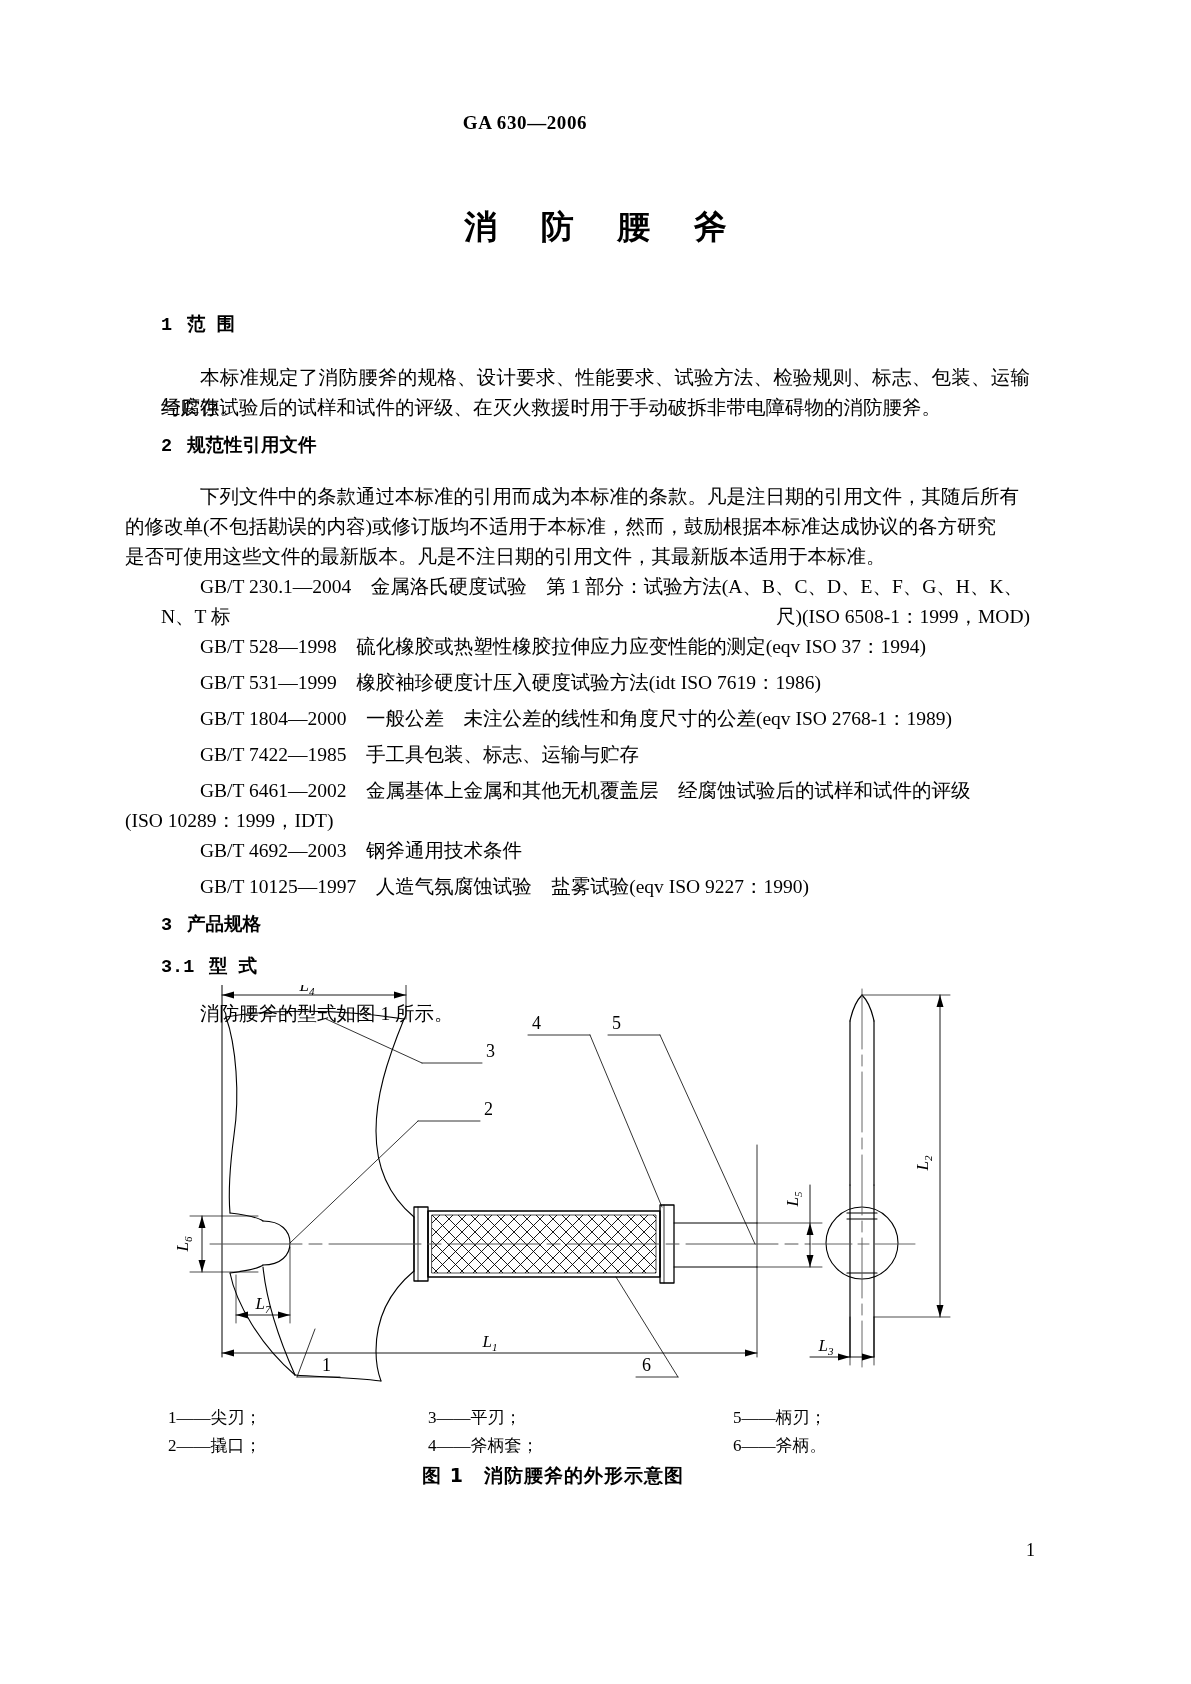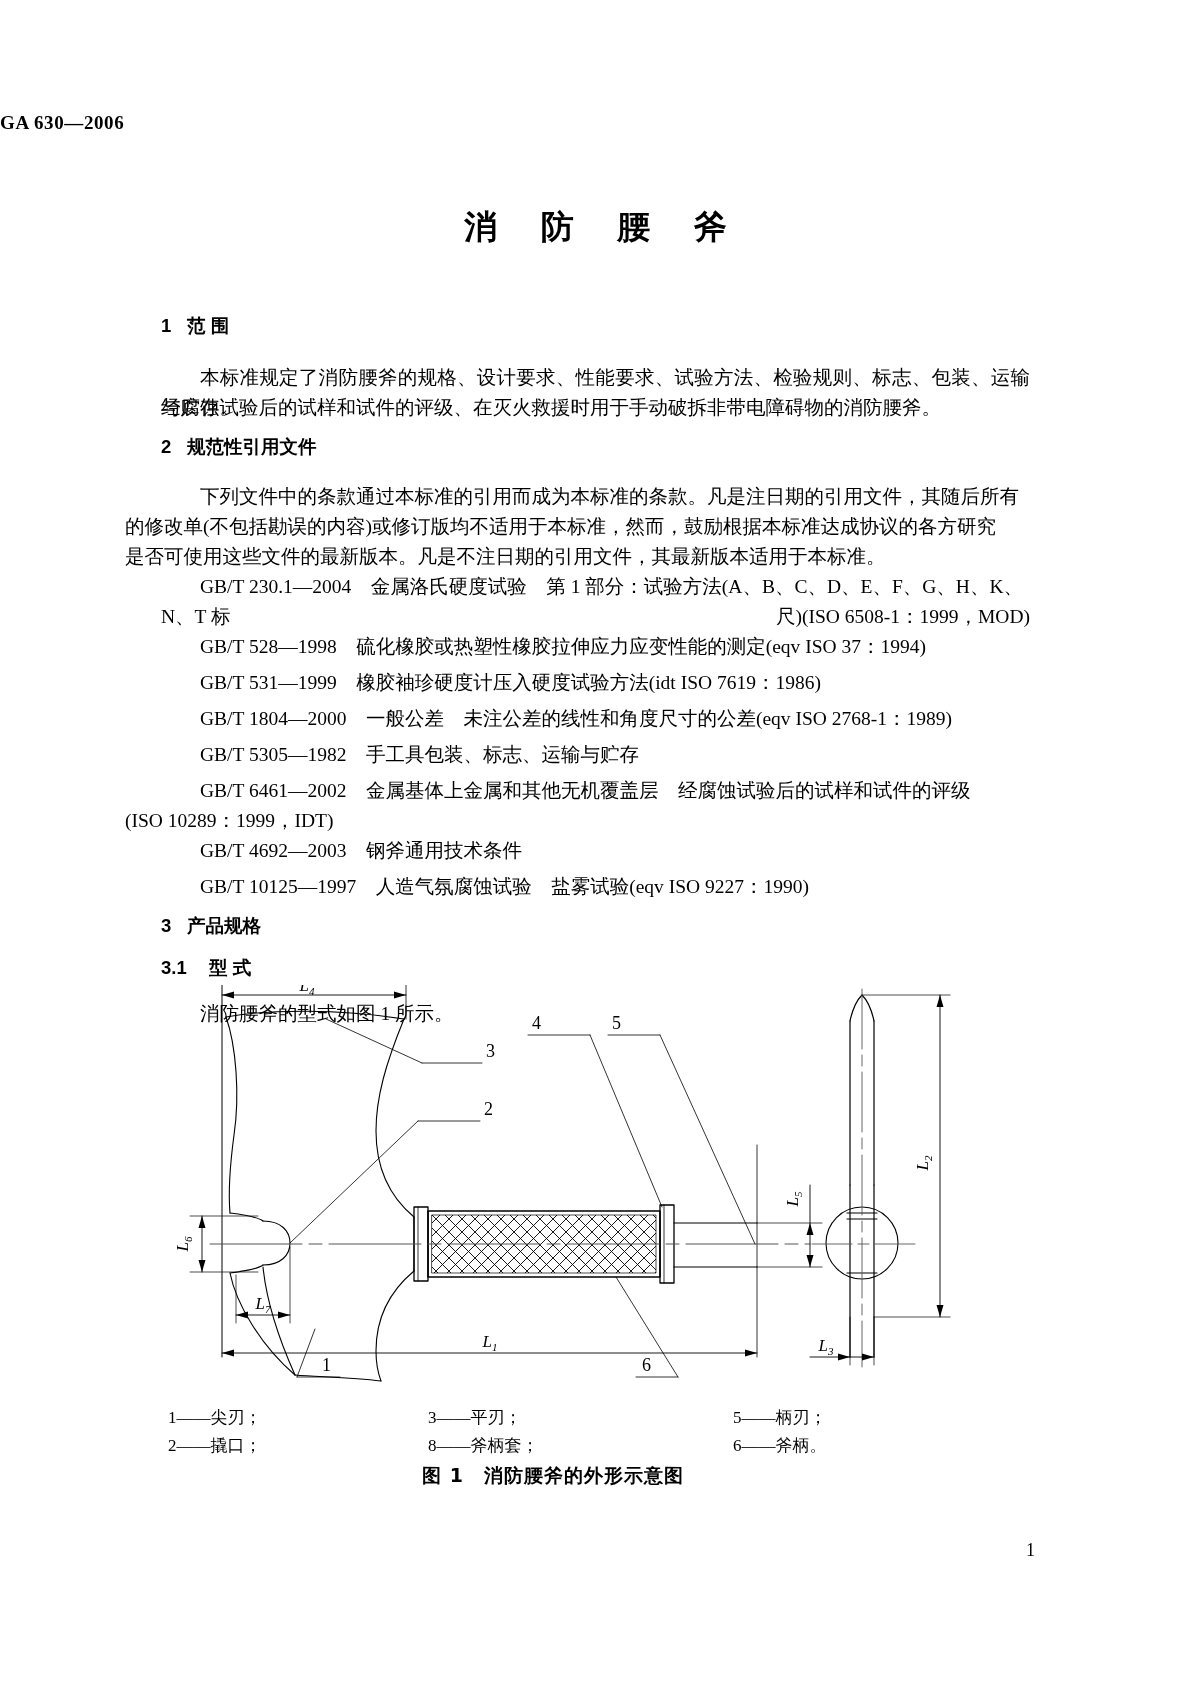--- a/index.html
+++ b/index.html
@@ -7,36 +7,36 @@
     width:1191px;height:1684px;position:relative;
     font-family:"Liberation Serif","DejaVu Serif",serif;
     color:#000;
     -webkit-font-smoothing:antialiased;
   }
   .page{position:absolute;left:0;top:0;width:1191px;height:1684px;overflow:hidden;}
 
   
   .header{
     position:absolute;left:0;top:112px;width:1050px;
-    text-align:left;
+    text-align:center;
     font-size:19px;letter-spacing:.6px;
   }
   .header .gacode{font-weight:bold;font-family:"Liberation Serif",serif;}
 
   
   .doc-title{
     position:absolute;left:0;top:205px;width:1191px;
     text-align:center;
     font-family:"DejaVu Sans","Liberation Sans",sans-serif;
     font-size:33px;font-weight:bold;letter-spacing:16px;
     text-indent:16px;
   }
 
   h2.sec{
-    font-family:Liberation Sans, sans-serif;
+    font-family:Liberation Mono, monospace;
     font-size:18.5px;font-weight:bold;margin:0;padding:0;
     line-height:1;
   }
   h2.sec .num{display:inline-block;min-width:26px;}
   h2.sec.sub .num{min-width:48px;}
 
   p.para{
     margin:0;padding:0;
     font-size:19.5px;line-height:30px;
     text-align:justify;text-justify:inter-ideograph;
@@ -104,21 +104,21 @@
   <p class="para abs" style="left:161px;top:482px;width:869px;text-indent:2em;">下列文件中的条款通过本标准的引用而成为本标准的条款。凡是注日期的引用文件，其随后所有</p>
   <p class="para abs" style="left:125px;top:512px;width:905px;">的修改单(不包括勘误的内容)或修订版均不适用于本标准，然而，鼓励根据本标准达成协议的各方研究</p>
   <p class="para abs" style="left:125px;top:542px;width:905px;">是否可使用这些文件的最新版本。凡是不注日期的引用文件，其最新版本适用于本标准。</p>
 
   <p class="ref-line abs" style="left:161px;top:572px;width:880px;text-indent:2em;">GB/T 230.1—2004　金属洛氏硬度试验　第 1 部分：试验方法(A、B、C、D、E、F、G、H、K、N、T 标</p>
   <p class="ref-line abs" style="left:125px;top:602px;width:905px;text-align:right;">尺)(ISO 6508-1：1999，MOD)</p>
 
   <p class="ref-line abs" style="left:161px;top:632px;width:880px;text-indent:2em;">GB/T 528—1998　硫化橡胶或热塑性橡胶拉伸应力应变性能的测定(eqv ISO 37：1994)</p>
   <p class="ref-line abs" style="left:161px;top:668px;width:880px;text-indent:2em;">GB/T 531—1999　橡胶袖珍硬度计压入硬度试验方法(idt ISO 7619：1986)</p>
   <p class="ref-line abs" style="left:161px;top:704px;width:880px;text-indent:2em;">GB/T 1804—2000　一般公差　未注公差的线性和角度尺寸的公差(eqv ISO 2768-1：1989)</p>
-  <p class="ref-line abs" style="left:161px;top:740px;width:880px;text-indent:2em;">GB/T 5305—1982　手工具包装、标志、运输与贮存</p>
+  <p class="ref-line abs" style="left:161px;top:740px;width:880px;text-indent:2em;">GB/T 7422—1985　手工具包装、标志、运输与贮存</p>
 
   <p class="ref-line abs" style="left:161px;top:776px;width:880px;text-indent:2em;">GB/T 6461—2002　金属基体上金属和其他无机覆盖层　经腐蚀试验后的试样和试件的评级</p>
   <p class="ref-line abs" style="left:125px;top:806px;width:905px;">(ISO 10289：1999，IDT)</p>
 
   <p class="ref-line abs" style="left:161px;top:836px;width:880px;text-indent:2em;">GB/T 4692—2003　钢斧通用技术条件</p>
   <p class="ref-line abs" style="left:161px;top:872px;width:880px;text-indent:2em;">GB/T 10125—1997　人造气氛腐蚀试验　盐雾试验(eqv ISO 9227：1990)</p>
 
   <h2 class="sec abs" style="left:161px;top:917px;">
     <span class="num">3</span><span>产品规格</span>
   </h2>
@@ -278,21 +278,21 @@
         <text x="172" y="386" font-size="18">1</text>
         <text x="492" y="386" font-size="18">6</text>
       </g>
     </svg>
   </div>
 
   <div class="legend">
     <span class="lrow c1 r1">1——尖刃；</span>
     <span class="lrow c1 r2">2——撬口；</span>
     <span class="lrow c2 r1">3——平刃；</span>
-    <span class="lrow c2 r2">8——斧柄套；</span>
+    <span class="lrow c2 r2">4——斧柄套；</span>
     <span class="lrow c3 r1">5——柄刃；</span>
     <span class="lrow c3 r2">6——斧柄。</span>
   </div>
 
   <div class="fig-caption">图 1　消防腰斧的外形示意图</div>
 
   <div class="pageno">1</div>
 
 </div>
 

